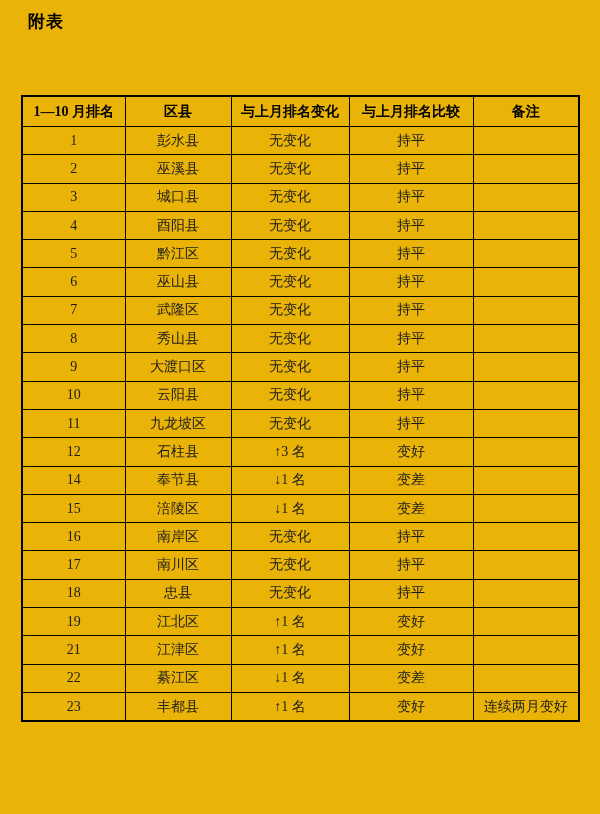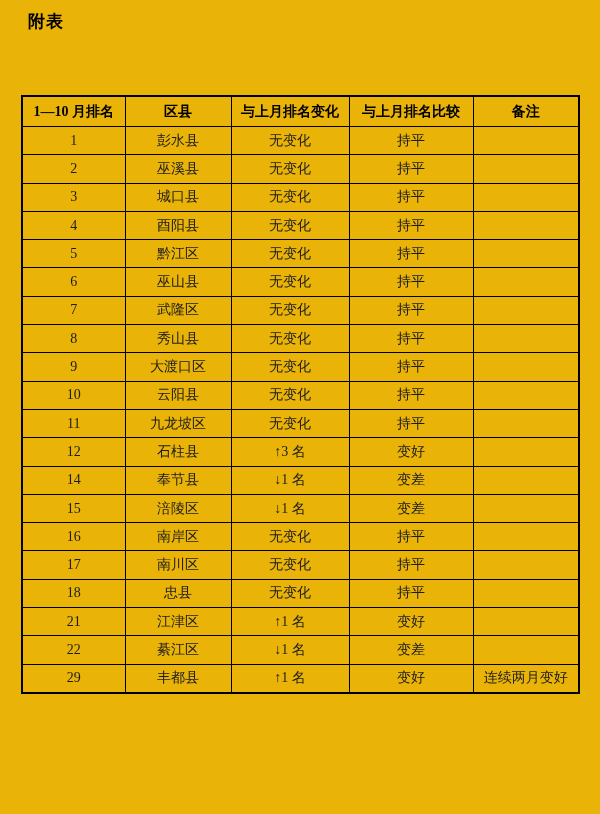--- a/index.html
+++ b/index.html
@@ -211,35 +211,42 @@
           <td></td>
         </tr>
         <tr>
           <td>18</td>
           <td>忠县</td>
           <td>无变化</td>
           <td>持平</td>
           <td></td>
         </tr>
         <tr>
+          <td>19</td>
+          <td>江北区</td>
+          <td>↑1 名</td>
+          <td>变好</td>
+          <td></td>
+        </tr>
+        <tr>
           <td>21</td>
           <td>江津区</td>
           <td>↑1 名</td>
           <td>变好</td>
           <td></td>
         </tr>
         <tr>
           <td>22</td>
           <td>綦江区</td>
           <td>↓1 名</td>
           <td>变差</td>
           <td></td>
         </tr>
         <tr>
-          <td>29</td>
+          <td>23</td>
           <td>丰都县</td>
           <td>↑1 名</td>
           <td>变好</td>
           <td>连续两月变好</td>
         </tr>
       </tbody>
   </table>
 </div>
 
 </body></html>

